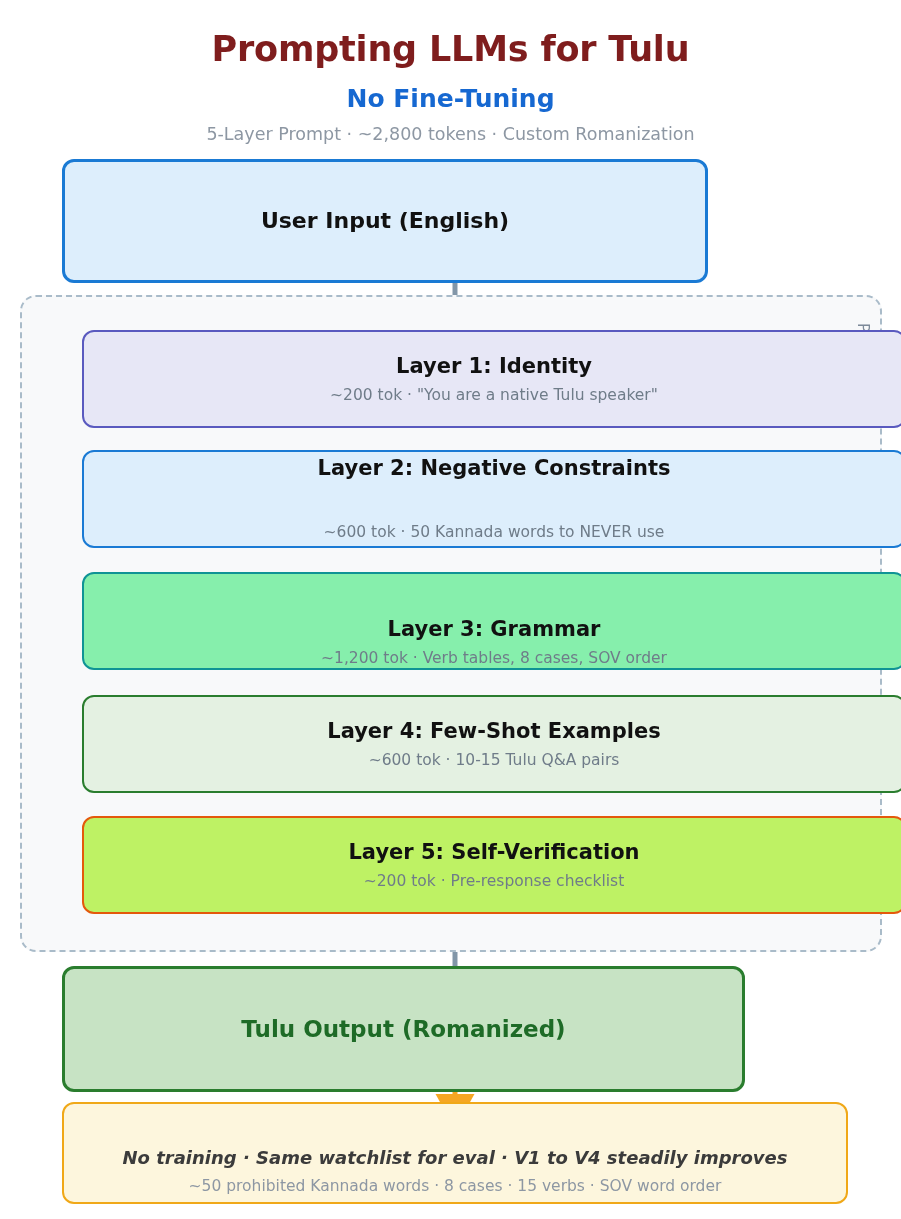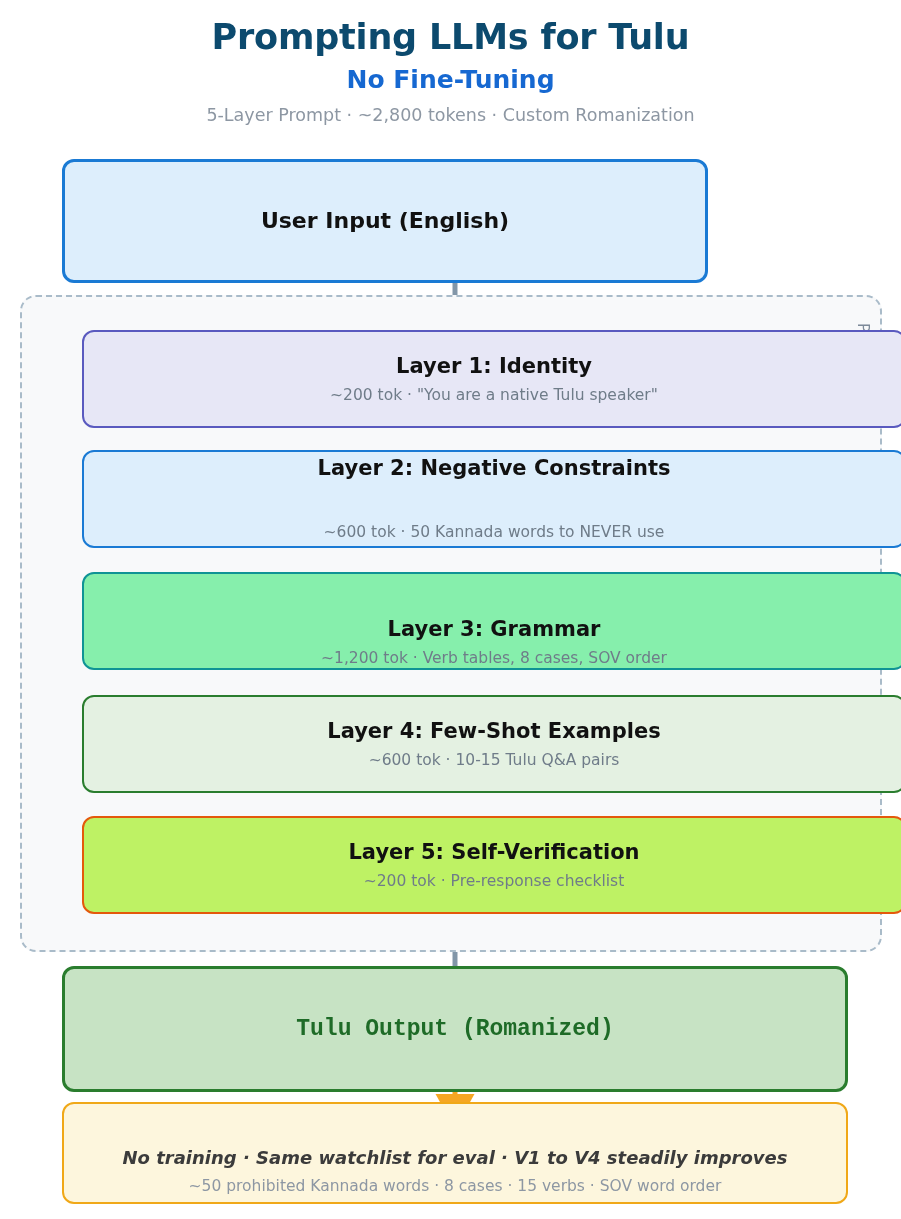--- a/index.html
+++ b/index.html
@@ -8,22 +8,22 @@
     background:#ffffff;
     font-family:"DejaVu Sans", sans-serif;
     overflow:hidden;
     position:relative;
   }
   .page{position:relative;width:901px;height:1219px;}
 
   
   .header{padding-top:14px;text-align:center;}
   .title{
-    font-size:35px;font-weight:bold;color:#0c4a6e;
-    letter-spacing:-0.2px;line-height:1.12;margin:4px;
+    font-size:35px;font-weight:bold;color:#7f1d1d;
+    letter-spacing:-0.2px;line-height:1.12;margin:16px;
   }
   .subtitle{
     font-size:25px;font-weight:bold;color:#1668d1;
     margin:9px 0 0 0;line-height:1.1;
   }
   .meta{
     font-size:17.5px;color:#8d97a3;margin:12px 0 0 0;line-height:1.1;
   }
 
   
@@ -71,22 +71,22 @@
   
   .layer{left:82px;width:824px;height:98px;}
   #layer-1{top:330px;background:#e7e7f6;border:2.5px solid #5a5abf;}
   #layer-2{top:450px;background:#ddeefc;border:2.5px solid #1a7ad4;gap:35px;}
   #layer-3{top:572px;background:#86efac;border:2.5px solid #0f9395;justify-content:flex-end;}
   #layer-4{top:695px;background:#e4f1e2;border:2.5px solid #2a7d2e;}
   #layer-5{top:816px;background:#bef264;border:2.5px solid #e4590b;}
 
   
   #output-box{
-    left:62px;top:966px;width:786px;height:126px;
-    background:#c7e3c4;border:3px solid #2a7d2e;font-family:Liberation Mono, monospace;
+    left:62px;top:966px;width:683px;height:126px;
+    background:#c7e3c4;border:3px solid #2a7d2e;
   }
   #output-box .box-title{font-size:23px;color:#1e6b27;}
 
   
   #footer-box{
     left:62px;top:1102px;width:786px;height:102px;
     background:#fdf6dd;border:2.5px solid #f0a818;
   }
   #footer-line1{
     font-size:18px;font-style:italic;color:#3b3b3b;

